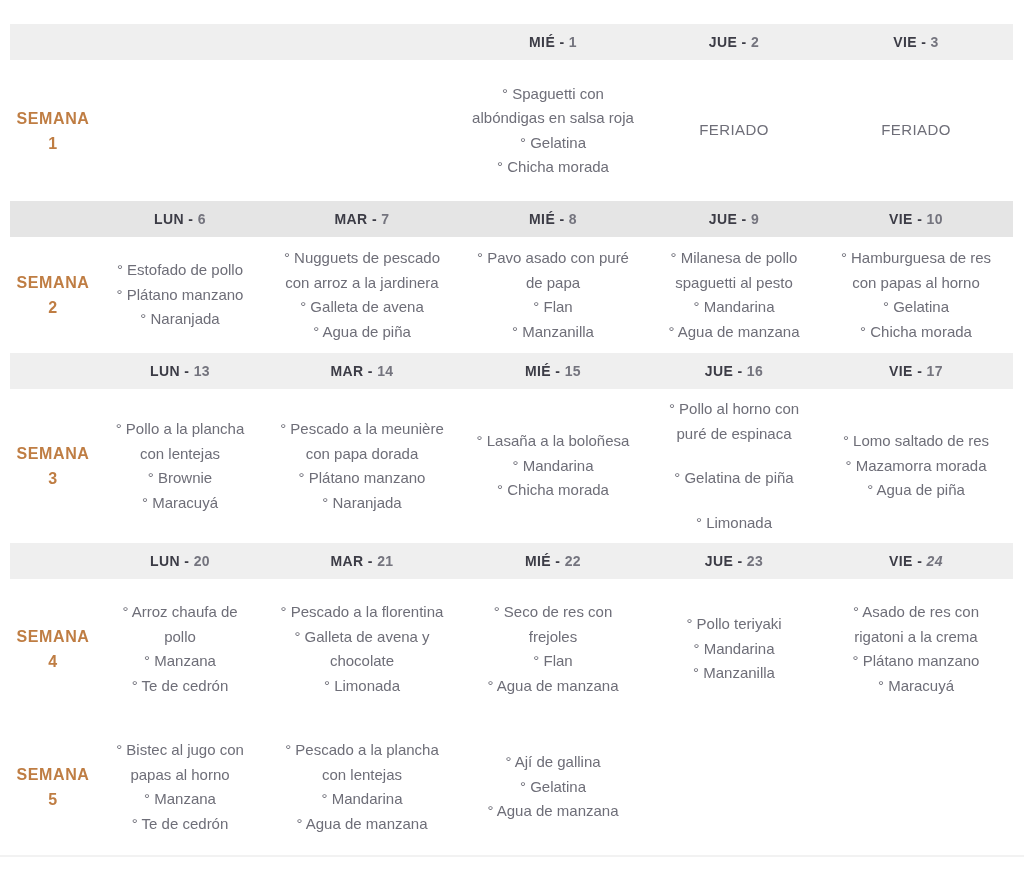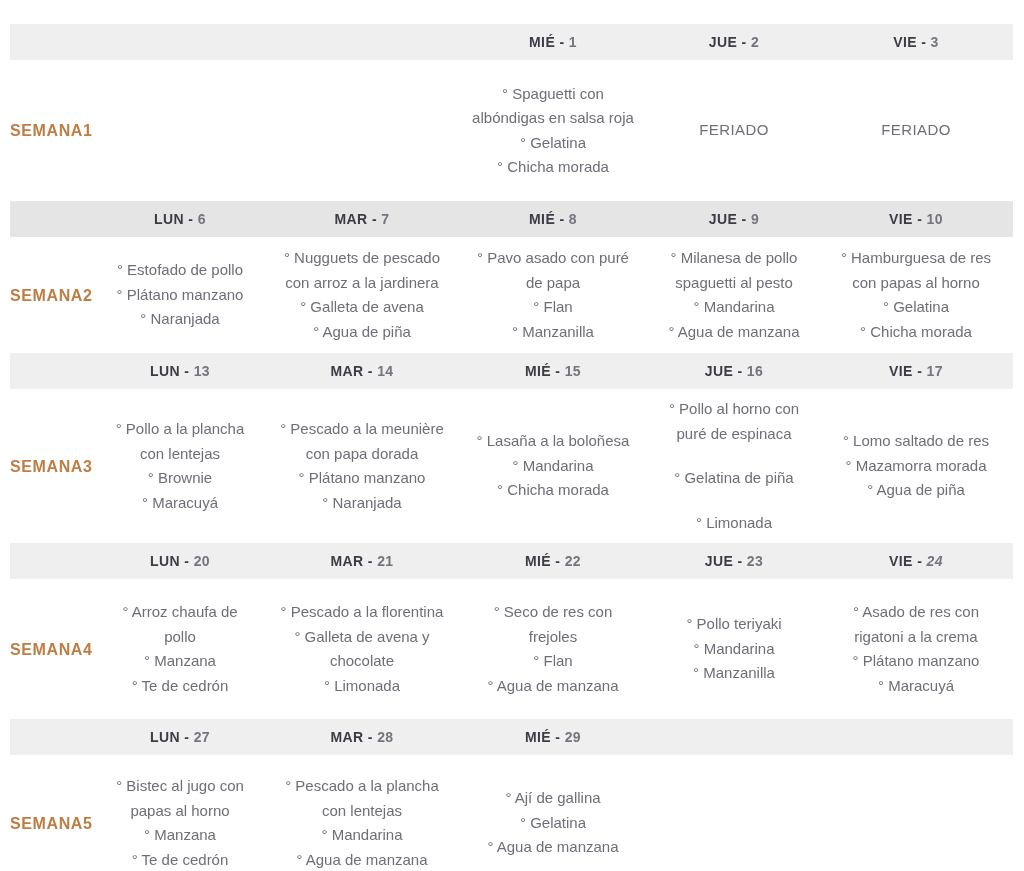--- a/index.html
+++ b/index.html
@@ -35,22 +35,23 @@
   .content-row {
     align-items: center;
   }
   .content-row.w0 { min-height: 141px; }
   .content-row.w1 { min-height: 116px; }
   .content-row.w2 { min-height: 117px; }
   .content-row.w3 { min-height: 140px; }
   .content-row.w4 { min-height: 136px; }
   .week-cell {
     display: flex;
-    align-items: center;
-    justify-content: flex-start;
+    flex-direction: column;
+    align-items: center;
+    justify-content: space-between;
     text-align: center;
     font-size: 16px;
     font-weight: 700;
     letter-spacing: 0.6px;
     line-height: 25px;
   }
   .day-cell {
     display: flex;
     flex-direction: column;
     align-items: center;
@@ -221,28 +222,20 @@
         </div>
         <div class="day-cell" style="color: rgb(110, 110, 120);">
           <div class="meal-item">° Asado de res con rigatoni a la crema</div>
           <div class="meal-item">° Plátano manzano</div>
           <div class="meal-item">° Maracuyá</div>
         </div>
       </div>
   </div>
 
   <div class="week-block">
-    <div class="grid-row header-row" style="background: rgb(239, 239, 239);">
-      <div class="header-cell"></div>
-    <div class="header-cell"><span style="color: rgb(60, 60, 70);">LUN</span> - <span class="day-num" style="color: rgb(116, 116, 126);">27</span></div>
-        <div class="header-cell"><span style="color: rgb(60, 60, 70);">MAR</span> - <span class="day-num" style="color: rgb(116, 116, 126);">28</span></div>
-        <div class="header-cell"><span style="color: rgb(60, 60, 70);">MIÉ</span> - <span class="day-num" style="color: rgb(116, 116, 126);">29</span></div>
-        <div class="header-cell"></div>
-        <div class="header-cell"></div>
-      </div>
     <div class="grid-row content-row w4">
       <div class="week-cell" style="color: rgb(191, 125, 67);">
         <span>SEMANA</span>
         <span>5</span>
       </div>
     <div class="day-cell" style="color: rgb(110, 110, 120);">
           <div class="meal-item">° Bistec al jugo con papas al horno</div>
           <div class="meal-item">° Manzana</div>
           <div class="meal-item">° Te de cedrón</div>
         </div>

